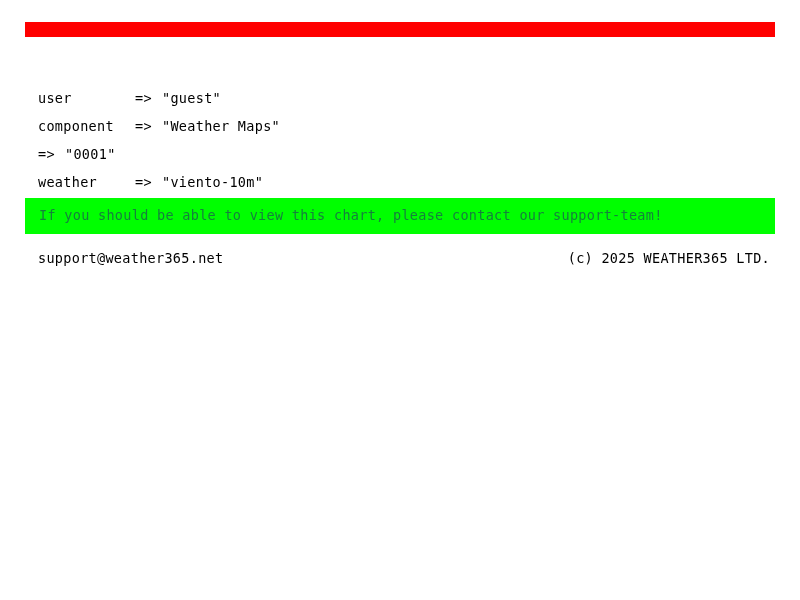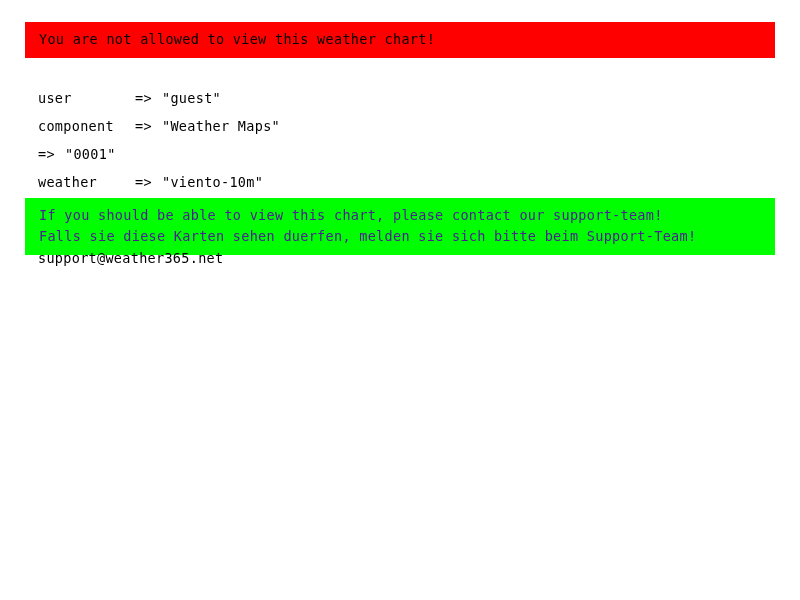--- a/index.html
+++ b/index.html
@@ -30,21 +30,21 @@
     white-space: nowrap;
   }
   .banner-error {
     top: 22px;
     background: #ff0000;
     color: #000000;
   }
   .banner-ok {
     top: 198px;
     background: #00ff00;
-    color: #4c1d95;
+    color: #15803d;
   }
   .banner-line {
     display: block;
     letter-spacing: 0.3px;
   }
   .params {
     position: absolute;
     left: 38px;
     top: 80px;
   }
@@ -85,21 +85,20 @@
   .footer-right {
     letter-spacing: 0.3px;
   }
 </style>
 </head>
 <body>
 
 <div class="page">
 
   <div class="banner banner-error">
-    <span class="banner-line">You are not allowed to view this weather chart!</span>
   </div>
 
   <div class="params">
     <div class="param-row">
       <span class="param-key">user</span>
       <span class="param-arrow">=&gt;</span>
       <span class="param-val">"guest"</span>
     </div>
     <div class="param-row">
       <span class="param-key">component</span>
@@ -117,20 +116,20 @@
     </div>
     <div class="param-row">
       <span class="param-key">step</span>
       <span class="param-arrow">=&gt;</span>
       <span class="param-val">"25"</span>
     </div>
   </div>
 
   <div class="banner banner-ok">
     <span class="banner-line">If you should be able to view this chart, please contact our support-team!</span>
-    <span class="banner-line">Falls sie diese Karten sehen duerfen, melden sie sich bitte beim Support-Team!</span>
   </div>
 
   <div class="footer">
     <span class="footer-left">support@weather365.net</span>
+    <span class="footer-right">(c) 2025 WEATHER365 LTD.</span>
   </div>
 
 </div>
 
 </body></html>

